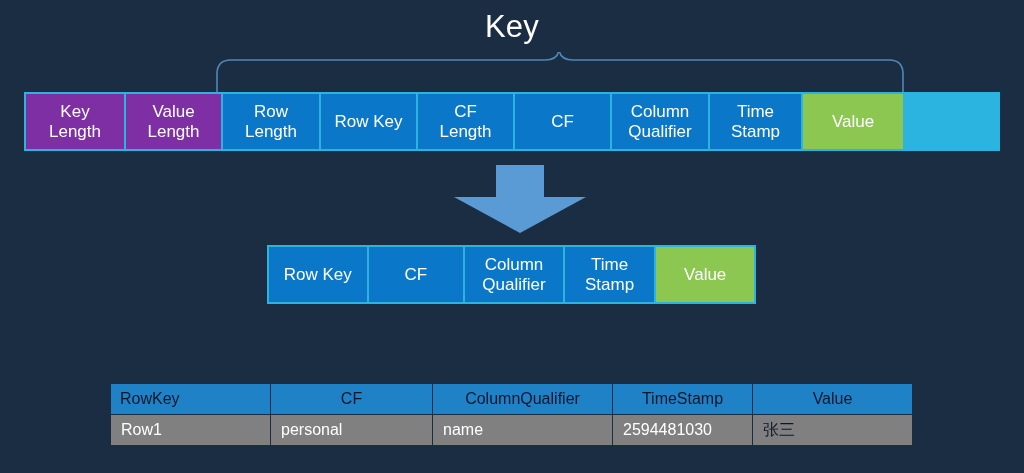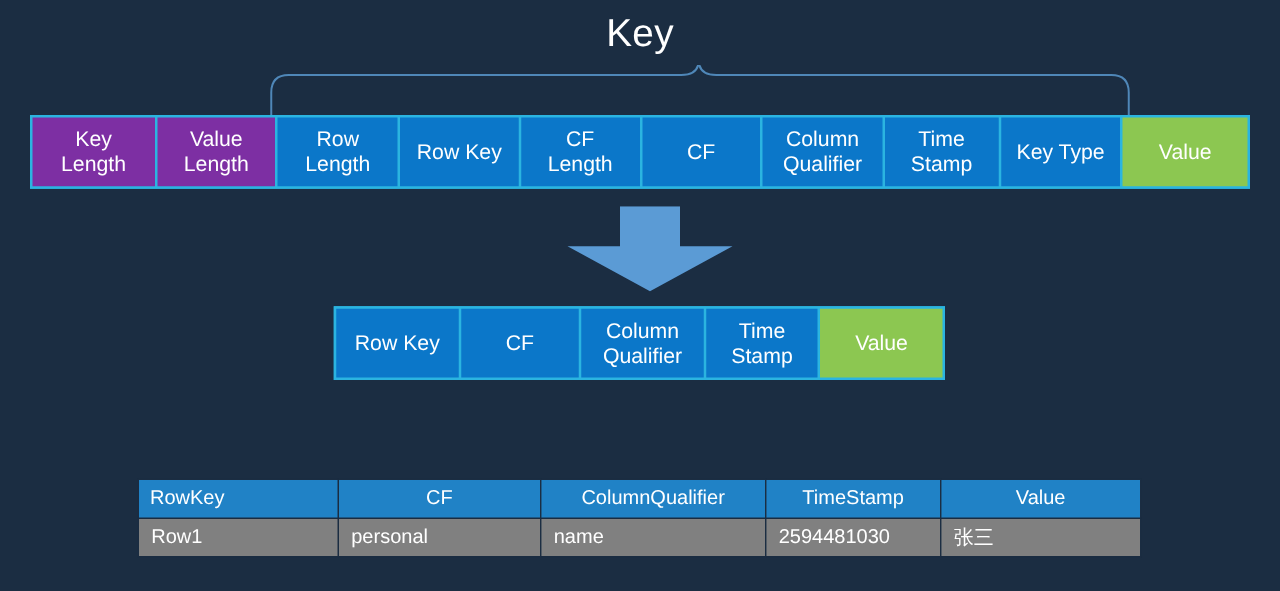--- a/index.html
+++ b/index.html
@@ -98,30 +98,30 @@
     top: 383px;
     width: 802px;
     border-collapse: collapse;
     table-layout: fixed;
   }
   #data-table th, #data-table td {
     border: 1px solid #1b2d42;
     height: 31px;
     font-size: 16px;
     font-weight: normal;
-    color: #ffffff;
+    color: #0f172a;
     padding: 0 10px;
     box-sizing: border-box;
     overflow: hidden;
     white-space: nowrap;
   }
   #data-table th { background: #2082c6; text-align: center; }
   #data-table th.left { text-align: left; padding-left: 9px; }
   #data-table td { background: #808080; text-align: left; color: #ffffff; }
-  #data-table td.value-cell { color: #ffffff; }
+  #data-table td.value-cell { color: #0f172a; }
 
   .col-rowkey { width: 160px; }
   .col-cf     { width: 162px; }
   .col-cq     { width: 180px; }
   .col-ts     { width: 140px; }
   .col-val    { width: 160px; }
 </style>
 </head>
 <body>
 
@@ -143,21 +143,20 @@
     <div class="cell blue" style="width:96px">Row
 Length</div>
     <div class="cell blue" style="width:95px">Row Key</div>
     <div class="cell blue" style="width:95px">CF
 Length</div>
     <div class="cell blue" style="width:95px">CF</div>
     <div class="cell blue" style="width:96px">Column
 Qualifier</div>
     <div class="cell blue" style="width:91px">Time
 Stamp</div>
-    <div class="cell blue" style="width:96px">Key Type</div>
     <div class="cell green" style="width:100px">Value</div>
   </div>
 
   <div class="arrow">
     <svg width="136" height="70" viewBox="0 0 136 70" fill="none">
       <path d="M44 0 H92 V32 H134 L68 68 L2 32 H44 Z" fill="#5b9bd5"></path>
     </svg>
   </div>
 
   <div id="bar-mid" class="bar">

